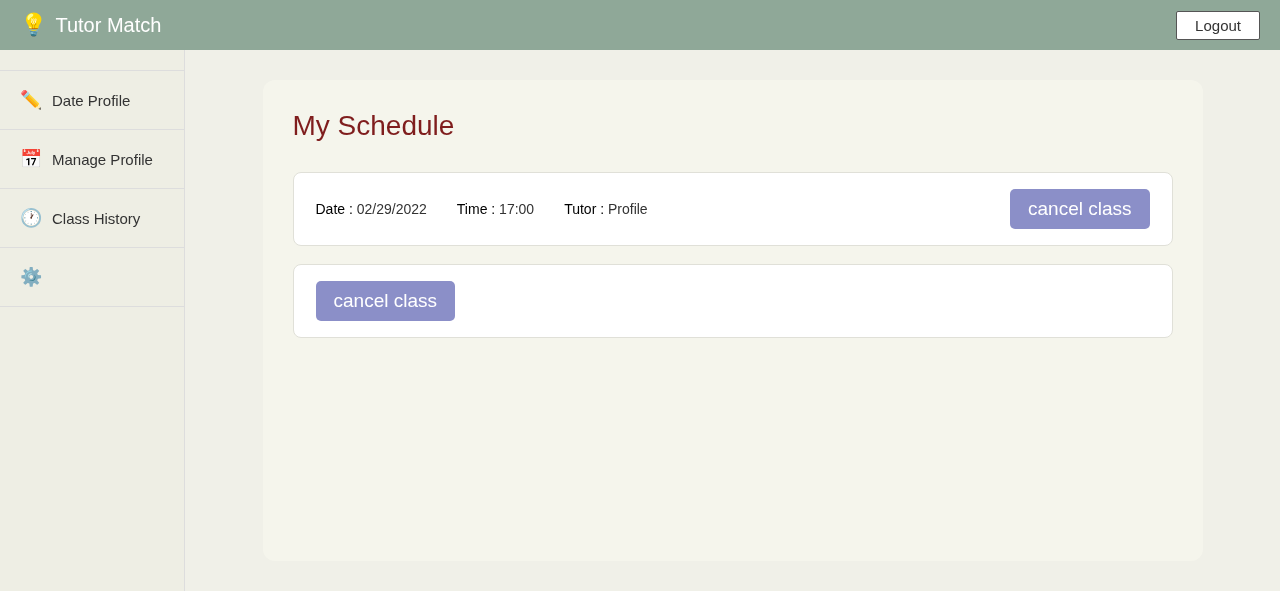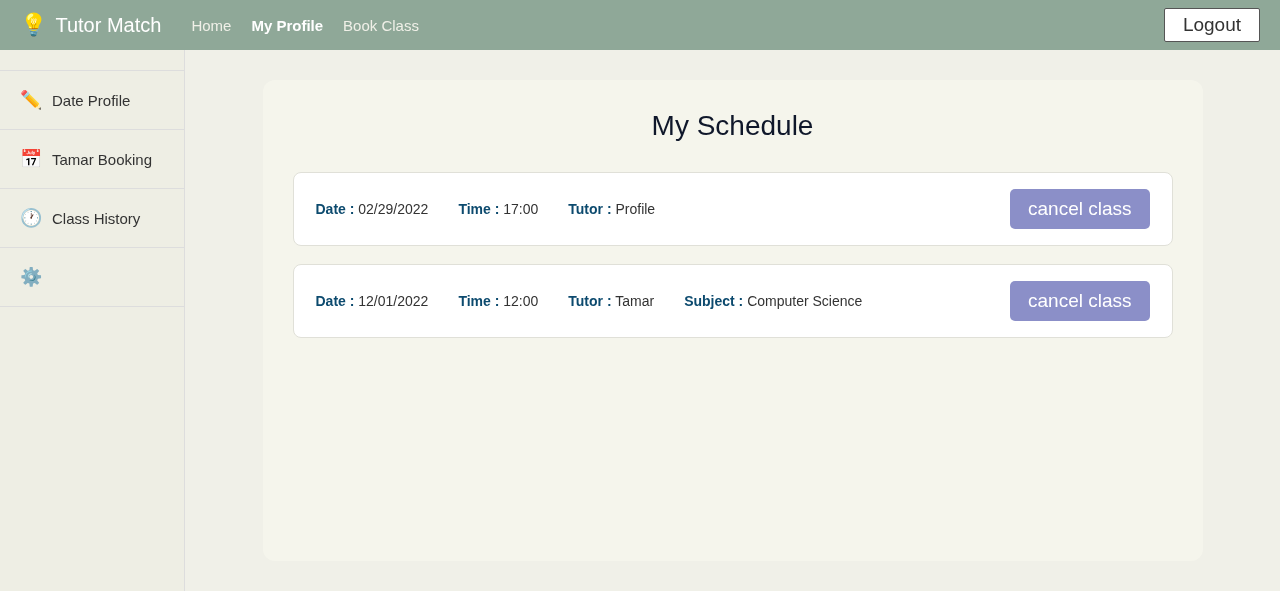--- a/index.html
+++ b/index.html
@@ -41,21 +41,21 @@
     .nav-link.active {
       color: #fff;
       font-weight: 600;
     }
     .nav-logout {
       position: absolute;
       right: 20px;
       background: #fff;
       border: 1.5px solid #555;
       padding: 5px 18px;
-      font-size: 19px;
+      font-size: 15px;
       cursor: pointer;
       color: #333;
       border-radius: 2px;
     }
 
     
     .layout {
       display: flex;
       min-height: 541px;
     }
@@ -95,23 +95,23 @@
     }
     .schedule-card {
       background: #f5f5ec;
       border-radius: 12px;
       padding: 30px 30px;
       width: 100%;
       max-width: 940px;
       min-height: 460px;
     }
     .schedule-title {
-      text-align: center;
+      text-align: left;
       font-size: 28px;
-      color: #0f172a;
+      color: #7f1d1d;
       font-weight: 400;
       margin-bottom: 30px;
     }
 
     
     .class-row {
       background: #fff;
       border: 1px solid #e0e0d8;
       border-radius: 8px;
       padding: 16px 22px;
@@ -123,60 +123,55 @@
       display: flex;
       gap: 30px;
       flex: 1;
       flex-wrap: wrap;
     }
     .class-field {
       font-size: 14px;
       color: #333;
     }
     .class-field .label {
-      font-weight: 700;
-      color: #0c4a6e;
+      font-weight: 400;
+      color: #000000;
     }
     .cancel-btn {
       background: #8b8fc8;
       color: #fff;
       border: none;
       padding: 9px 18px;
       border-radius: 5px;
       cursor: pointer;
       font-size: 19px;
       white-space: nowrap;
     }
   </style>
 </head>
 <body>
 
 <nav>
   <a class="nav-brand">
     <span class="bulb-icon">💡</span>
     <span>Tutor Match</span>
   </a>
-  <div class="nav-links">
-    <a class="nav-link">Home</a>
-    <a class="nav-link active">My Profile</a>
-    <a class="nav-link">Book Class</a>
-  </div>
   <button class="nav-logout">Logout</button>
 </nav>
 
 <div class="layout">
 
   <aside class="sidebar">
     <div class="sidebar-item">
       <span class="sidebar-icon">✏️</span>
       <span>Date Profile</span>
     </div>
     <div class="sidebar-item">
       <span class="sidebar-icon">📅</span>
-      <span>Tamar Booking</span>
+      <span>Manage Profile</span>
     </div>
     <div class="sidebar-item">
       <span class="sidebar-icon">🕐</span>
       <span>Class History</span>
     </div>
     <div class="sidebar-item">
       <span class="sidebar-icon">⚙️</span>
     </div>
   </aside>
 
@@ -196,37 +191,19 @@
           </span>
           <span class="class-field">
             <span class="label">Tutor :</span>
             <span>Profile</span>
           </span>
         </div>
         <button class="cancel-btn">cancel class</button>
       </div>
 
       <div class="class-row">
-        <div class="class-info">
-          <span class="class-field">
-            <span class="label">Date :</span>
-            <span>12/01/2022</span>
-          </span>
-          <span class="class-field">
-            <span class="label">Time :</span>
-            <span>12:00</span>
-          </span>
-          <span class="class-field">
-            <span class="label">Tutor :</span>
-            <span>Tamar</span>
-          </span>
-          <span class="class-field">
-            <span class="label">Subject :</span>
-            <span>Computer Science</span>
-          </span>
-        </div>
         <button class="cancel-btn">cancel class</button>
       </div>
 
     </div>
   </main>
 
 </div>
 
 </body></html>

